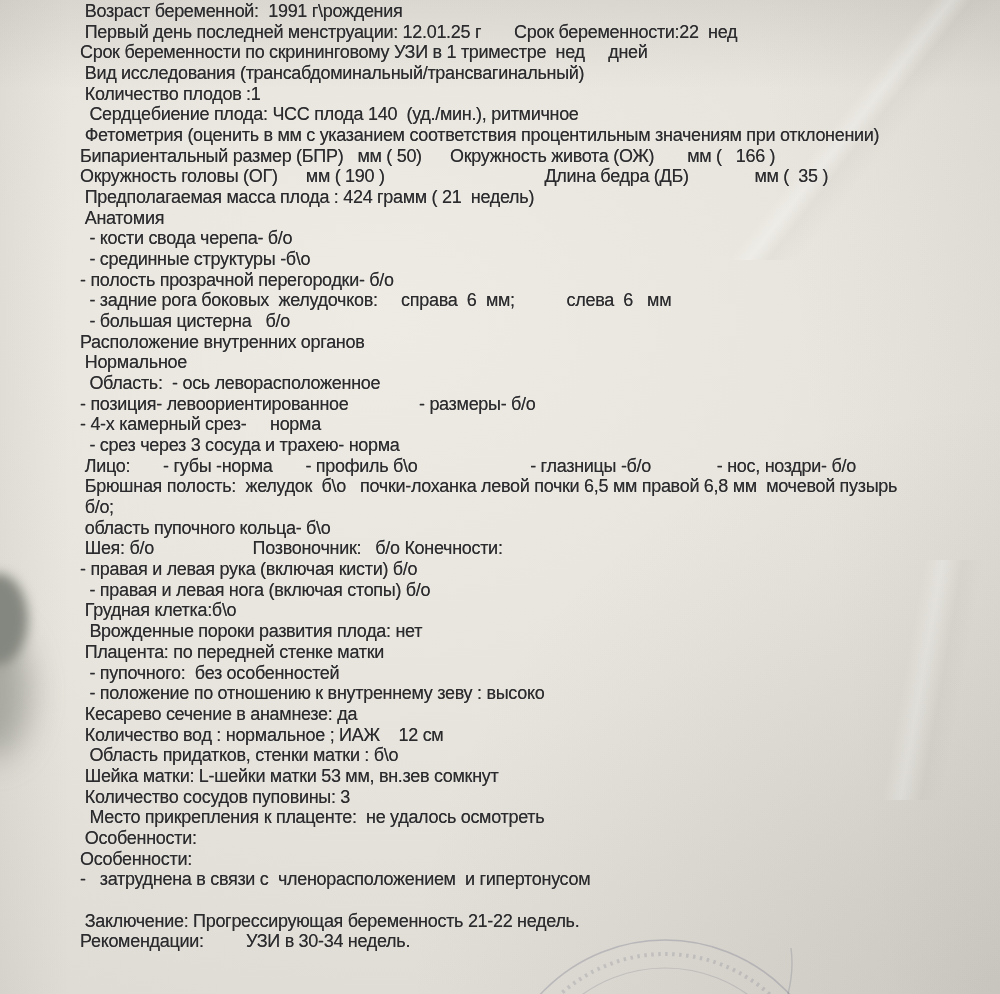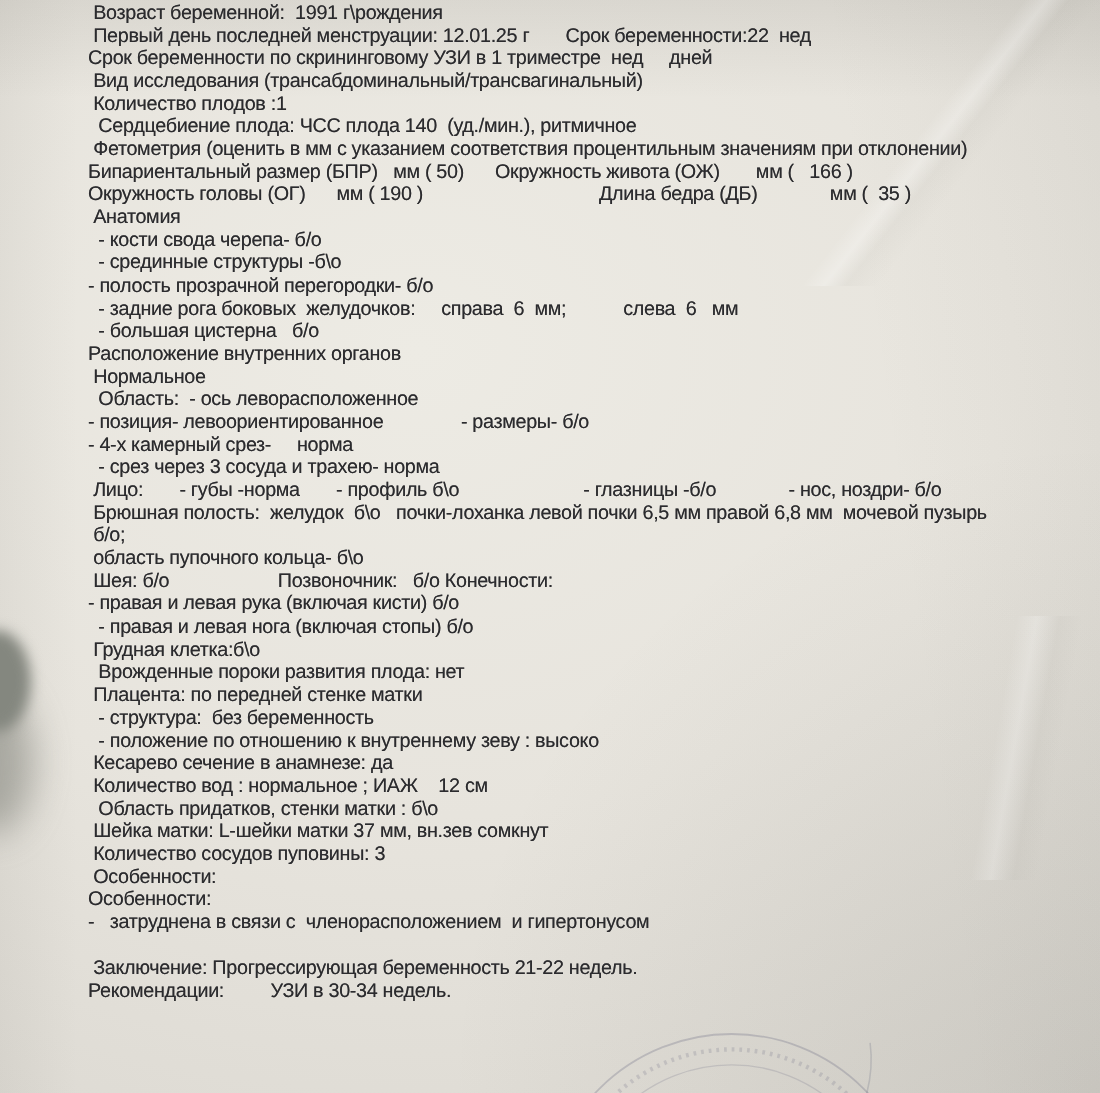--- a/index.html
+++ b/index.html
@@ -70,20 +70,21 @@
   <div class="doc">
       <div class="line"> Возраст беременной:  1991 г\рождения</div>
       <div class="line"> Первый день последней менструации: 12.01.25 г       Срок беременности:22  нед</div>
       <div class="line">Срок беременности по скрининговому УЗИ в 1 триместре  нед     дней</div>
       <div class="line"> Вид исследования (трансабдоминальный/трансвагинальный)</div>
       <div class="line"> Количество плодов :1</div>
       <div class="line">  Сердцебиение плода: ЧСС плода 140  (уд./мин.), ритмичное</div>
       <div class="line"> Фетометрия (оценить в мм с указанием соответствия процентильным значениям при отклонении)</div>
       <div class="line">Бипариентальный размер (БПР)   мм ( 50)      Окружность живота (ОЖ)       мм (   166 )</div>
       <div class="line">Окружность головы (ОГ)      мм ( 190 )                                  Длина бедра (ДБ)              мм (  35 )</div>
+      <div class="line"> Предполагаемая масса плода : 424 грамм ( 21  недель)</div>
       <div class="line"> Анатомия</div>
       <div class="line">  - кости свода черепа- б/о</div>
       <div class="line">  - срединные структуры -б\о</div>
       <div class="line">- полость прозрачной перегородки- б/о</div>
       <div class="line">  - задние рога боковых  желудочков:     справа  6  мм;           слева  6   мм</div>
       <div class="line">  - большая цистерна   б/о</div>
       <div class="line">Расположение внутренних органов</div>
       <div class="line"> Нормальное</div>
       <div class="line">  Область:  - ось леворасположенное</div>
       <div class="line">- позиция- левоориентированное               - размеры- б/о</div>
@@ -92,27 +93,28 @@
       <div class="line"> Лицо:       - губы -норма       - профиль б\о                        - глазницы -б/о              - нос, ноздри- б/о</div>
       <div class="line"> Брюшная полость:  желудок  б\о   почки-лоханка левой почки 6,5 мм правой 6,8 мм  мочевой пузырь</div>
       <div class="line"> б/о;</div>
       <div class="line"> область пупочного кольца- б\о</div>
       <div class="line"> Шея: б/о                     Позвоночник:   б/о Конечности:</div>
       <div class="line">- правая и левая рука (включая кисти) б/о</div>
       <div class="line">  - правая и левая нога (включая стопы) б/о</div>
       <div class="line"> Грудная клетка:б\о</div>
       <div class="line">  Врожденные пороки развития плода: нет</div>
       <div class="line"> Плацента: по передней стенке матки</div>
-      <div class="line">  - структура:  без беременность</div>
+      <div class="line">  - пупочного:  без особенностей</div>
       <div class="line">  - положение по отношению к внутреннему зеву : высоко</div>
       <div class="line"> Кесарево сечение в анамнезе: да</div>
       <div class="line"> Количество вод : нормальное ; ИАЖ    12 см</div>
       <div class="line">  Область придатков, стенки матки : б\о</div>
-      <div class="line"> Шейка матки: L-шейки матки 37 мм, вн.зев сомкнут</div>
+      <div class="line"> Шейка матки: L-шейки матки 53 мм, вн.зев сомкнут</div>
       <div class="line"> Количество сосудов пуповины: 3</div>
+      <div class="line">  Место прикрепления к плаценте:  не удалось осмотреть</div>
       <div class="line"> Особенности:</div>
       <div class="line">Особенности:</div>
       <div class="line">-   затруднена в связи с  членорасположением  и гипертонусом</div>
       <div class="line"></div>
       <div class="line"> Заключение: Прогрессирующая беременность 21-22 недель.</div>
       <div class="line">Рекомендации:         УЗИ в 30-34 недель.</div>
     </div>
 
   <svg class="stamp" viewBox="0 0 360 64" xmlns="http://www.w3.org/2000/svg">
     <circle cx="177" cy="180" r="170" fill="none" stroke="rgba(108,110,132,0.30)" stroke-width="1.6"></circle>

